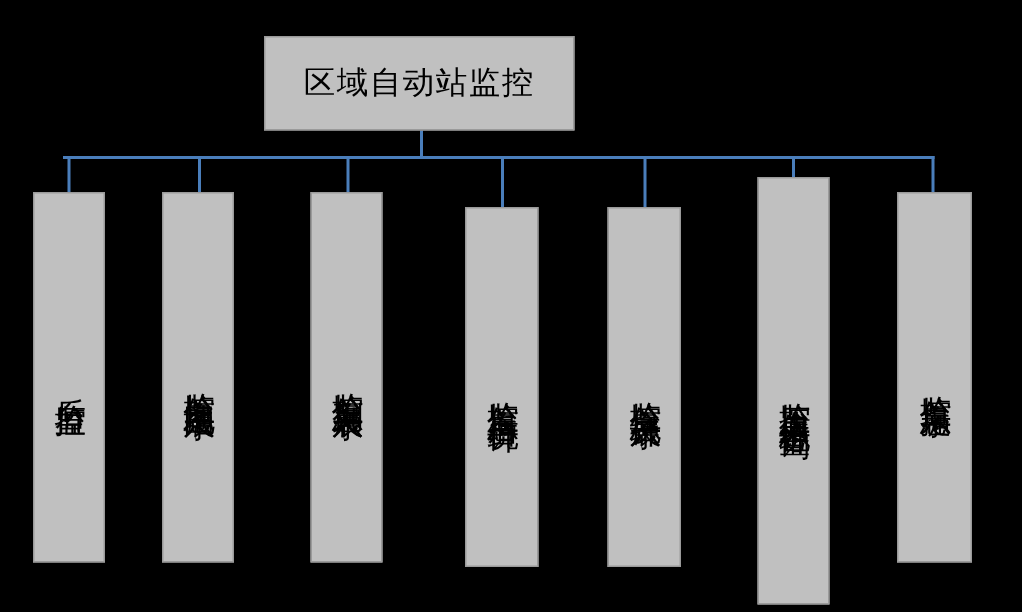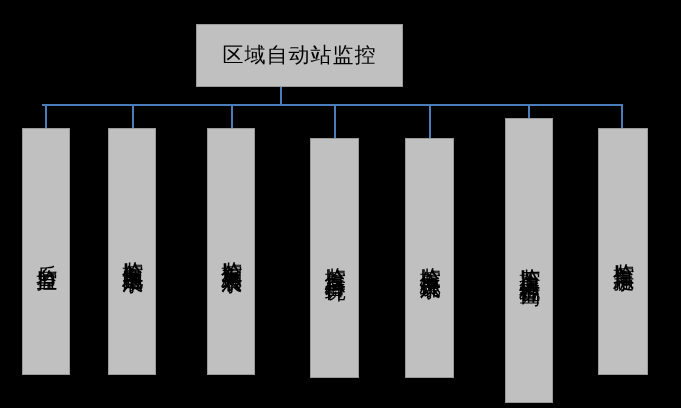--- a/index.html
+++ b/index.html
@@ -68,21 +68,21 @@
   <div class="conn conn-h" style="left:42px; top:104px; width:581px;"></div>
 
   <div class="conn conn-v" style="left:45px; top:104px; height:25px;"></div>
   <div class="conn conn-v" style="left:132px; top:104px; height:25px;"></div>
   <div class="conn conn-v" style="left:231px; top:104px; height:25px;"></div>
   <div class="conn conn-v" style="left:334px; top:104px; height:35px;"></div>
   <div class="conn conn-v" style="left:429px; top:104px; height:35px;"></div>
   <div class="conn conn-v" style="left:528px; top:104px; height:14px;"></div>
   <div class="conn conn-v" style="left:621px; top:104px; height:25px;"></div>
 
-  <div class="node node-root" style="left:196px; top:24px; width:207px; height:63px;">
+  <div class="node node-root" style="left:176px; top:24px; width:207px; height:63px;">
     <span>区域自动站监控</span>
   </div>
 
   <div class="node node-leaf" style="left:22px; top:128px; width:48px; height:247px;">
     <span class="vtext">后台监控</span>
   </div>
 
   <div class="node node-leaf" style="left:108px; top:128px; width:48px; height:247px;">
     <span class="vtext">监控信息地图展示</span>
   </div>

